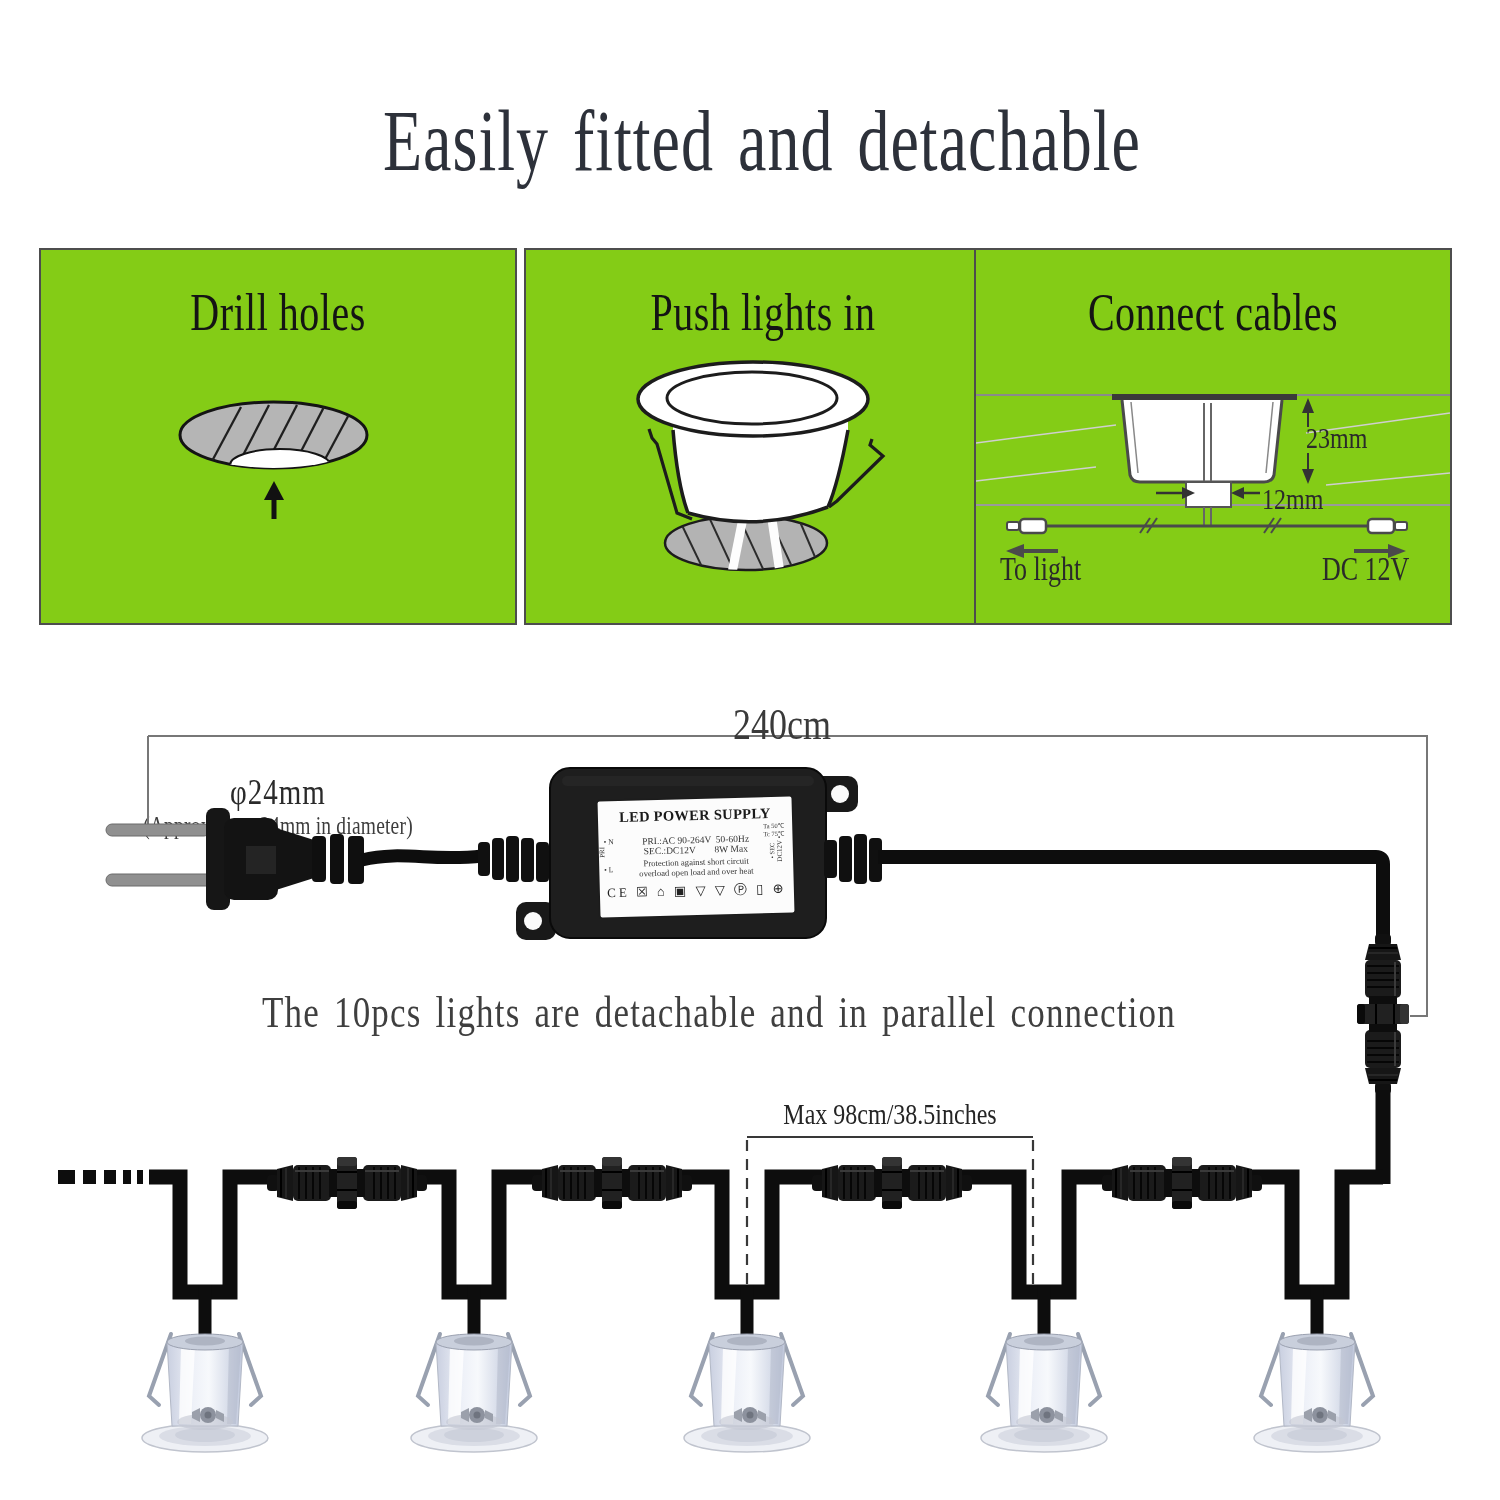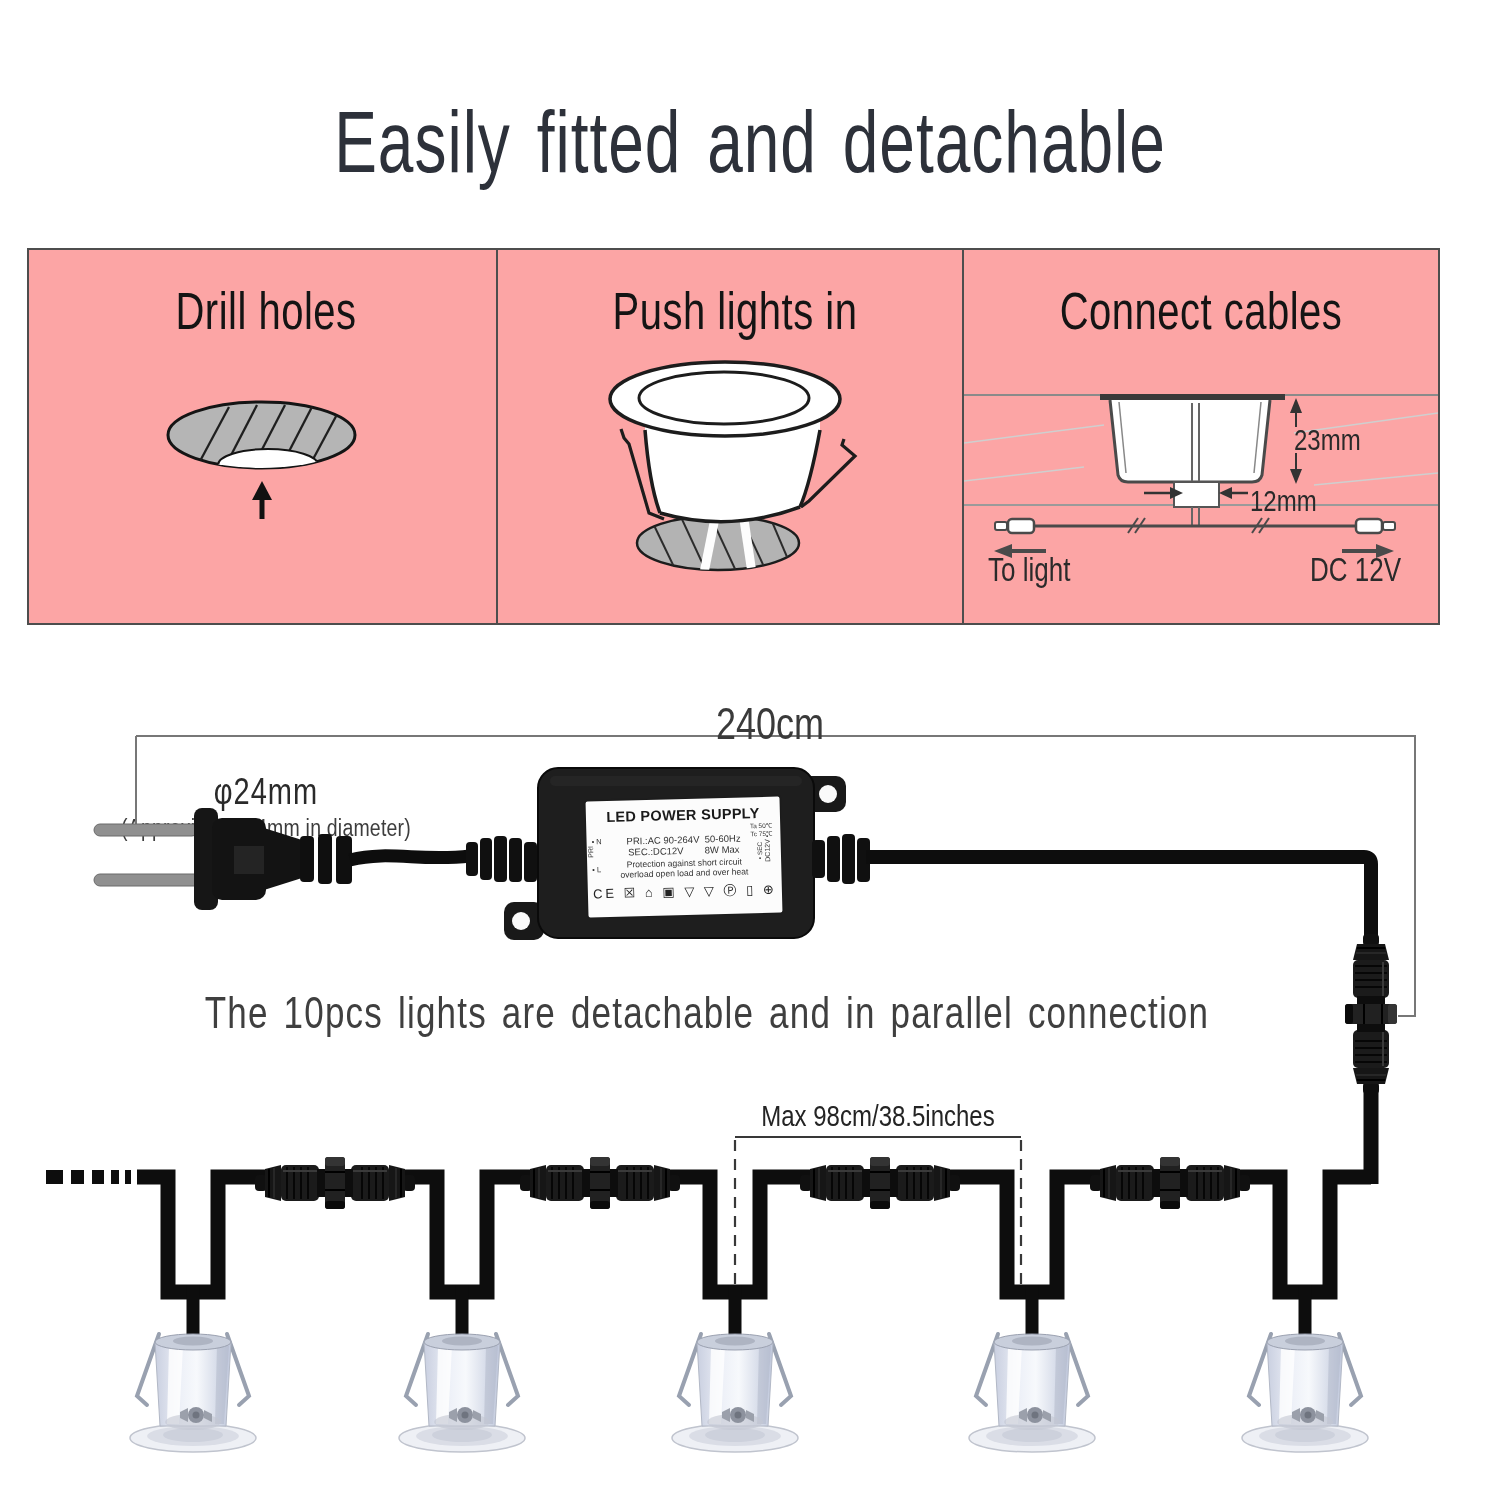--- a/index.html
+++ b/index.html
@@ -1,28 +1,28 @@
 <!DOCTYPE html>
 <html><head>
 <meta charset="utf-8">
 <style>
   html,body{margin:0;padding:0;background:#fff;}
   .page{position:relative;width:1464px;height:1500px;background:#ffffff;overflow:hidden;
-        font-family:Liberation Sans, sans-serif;color:#1b1b1b;}
+        font-family:Liberation Serif, serif;color:#1b1b1b;margin-left:12px;}
   .abs{position:absolute;}
 
   
   .main-title{left:0;top:92px;width:1500px;text-align:center;font-size:64px;
               letter-spacing:1px;word-spacing:7px;color:#2d313a;
               transform:scaleY(1.35);transform-origin:center top;}
 
   
-  .step-box{top:248px;width:478px;height:377px;border:2px solid #4d4d4d;background:#fca5a5;
+  .step-box{top:248px;width:478px;height:377px;border:2px solid #4d4d4d;background:#84cc16;
             box-sizing:border-box;}
-  .box1{left:27px;} .box2{left:496px;} .box3{left:962px;}
+  .box1{left:27px;} .box2{left:512px;} .box3{left:962px;}
   .box-title{left:0;top:32px;width:100%;text-align:center;font-size:40px;color:#141414;
              letter-spacing:.5px;transform:scaleY(1.3);transform-origin:center top;}
   .dim-label{text-align:center;color:#2a2a2a;transform:scaleY(1.25);transform-origin:center top;}
   .phi-label{left:0;top:521px;width:100%;font-size:29px;letter-spacing:1px;}
   .phi-note{left:0;top:563px;width:100%;font-size:19.5px;color:#3d3d3d;letter-spacing:.2px;}
   .lbl-23{left:330px;top:172px;width:80px;font-size:24px;text-align:left;}
   .lbl-12{left:286px;top:233px;width:80px;font-size:24px;text-align:left;}
   .lbl-tolight{left:24px;top:300px;width:130px;font-size:26px;transform:scaleY(1.3);}
   .lbl-dc12v{left:346px;top:300px;width:120px;font-size:26px;transform:scaleY(1.3);}
   .box-inner-label{position:absolute;color:#2a2a2a;transform-origin:left top;}

